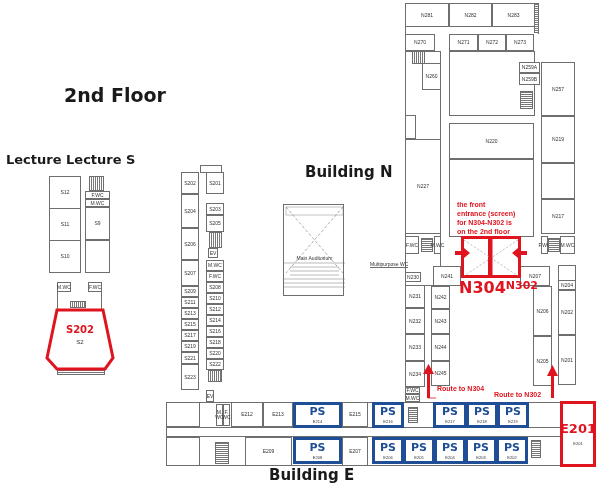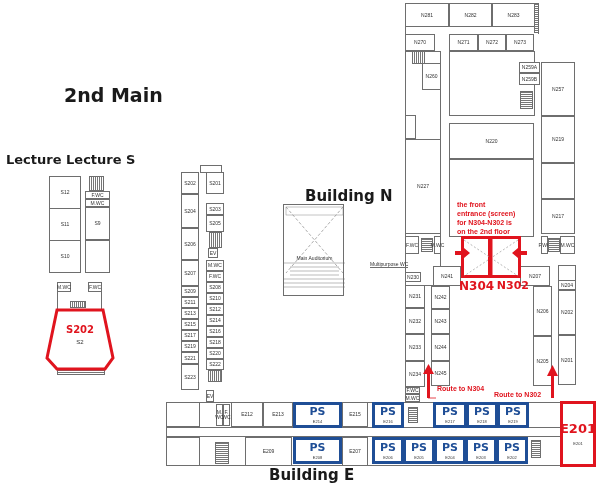--- a/index.html
+++ b/index.html
@@ -19,21 +19,21 @@
   .stairs { position: absolute; box-sizing: border-box; border: 1px solid #6e6e6e;
     background: repeating-linear-gradient(90deg, #fff 0 1px, #777 1px 2px); }
   .stairs-h { position: absolute; box-sizing: border-box; border: 1px solid #6e6e6e;
     background: repeating-linear-gradient(0deg, #fff 0 1px, #777 1px 2px); }
   .tiny { font-size: 4.5px; }
   svg { position: absolute; left: 0; top: 0; }
 </style>
 </head>
 <body>
 
-<div class="floor-title" style="left:64px; top:84px; font-size:19px;">2nd Main</div>
+<div class="floor-title" style="left:64px; top:84px; font-size:19px;">2nd Floor</div>
 
 <div class="bldg-label" style="left:6px; top:152px; font-size:13px;">Lecture Lecture S</div>
 
 <div>
   <div class="room" style="left:49px; top:176px; width:32px; height:33px;">
       <span>S12</span>
     </div>
   <div class="room" style="left:49px; top:208px; width:32px; height:33px;">
       <span>S11</span>
     </div>
@@ -237,21 +237,21 @@
     <span class="ps-t">PS</span>
     <span class="ps-r">E202</span>
   </div>
 
   <div class="red-room" style="left:560px; top:401px; width:36px; height:66px;">
     <span class="red-label" style="font-size:13px;">E201</span>
     <span style="font-size:4px; color:#333; margin-top:6px;">E201</span>
   </div>
 </div>
 
-<div class="bldg-label" style="left:305px; top:163px; font-size:15px;margin-top:24px;">Building N</div>
+<div class="bldg-label" style="left:305px; top:163px; font-size:15px;">Building N</div>
 
 <div>
 
   <div class="room" style="left:405px; top:3px; width:44px; height:24px;">
       <span>N281</span>
     </div>
   <div class="room" style="left:449px; top:3px; width:43px; height:24px;">
       <span>N282</span>
     </div>
   <div class="room" style="left:492px; top:3px; width:43px; height:24px;">
@@ -391,21 +391,21 @@
     <polygon points="455,251 464,251 464,248 470,253 464,258 464,255 455,255" fill="#e0141e"></polygon>
     <polygon points="527,251 518,251 518,248 512,253 518,258 518,255 527,255" fill="#e0141e"></polygon>
 
     <rect x="427" y="374" width="3" height="24" fill="#e0141e"></rect>
     <polygon points="423,374 434,374 428.5,364" fill="#e0141e"></polygon>
     <line x1="428" y1="398" x2="436" y2="398" stroke="#e0141e" stroke-width="0.8"></line>
     <rect x="551" y="376" width="3" height="22" fill="#e0141e"></rect>
     <polygon points="547,376 558,376 552.5,365" fill="#e0141e"></polygon>
   </svg>
   <div class="abs" style="left:459px; top:280px; width:70px; display:flex; justify-content:space-between;">
-    <span class="red-label" style="font-size:12px;">N304</span>
+    <span class="red-label" style="font-size:16px;">N304</span>
     <span class="red-label" style="font-size:11px;">N302</span>
   </div>
 
   <div class="note" style="left:457px; top:200px;">
     <div>the front</div>
     <div>entrance (screen)</div>
     <div>for N304-N302 is</div>
     <div>on the 2nd floor</div>
   </div>
 

